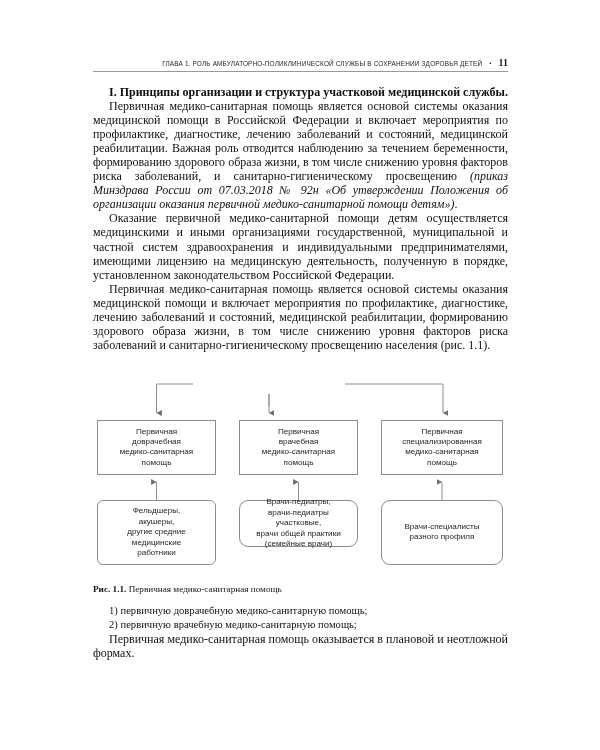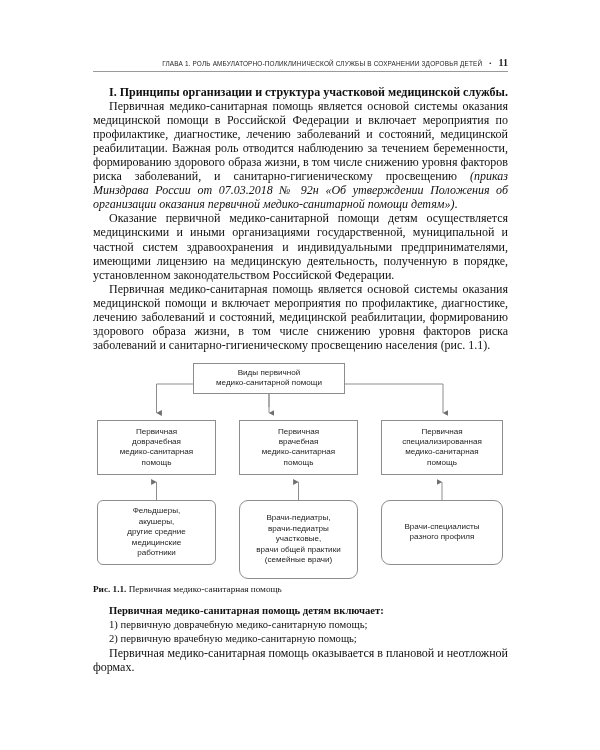--- a/index.html
+++ b/index.html
@@ -117,21 +117,21 @@
   
   #node-root { left: 100px; top: 0px; width: 152px; height: 31px; }
 
   
   #node-mid-0 { left: 4px;   top: 57px; width: 119px; height: 55px; }
   #node-mid-1 { left: 146px; top: 57px; width: 119px; height: 55px; }
   #node-mid-2 { left: 288px; top: 57px; width: 122px; height: 55px; }
 
   
   #node-bot-0 { left: 4px;   top: 137px; width: 119px; height: 65px; border-radius: 6px; }
-  #node-bot-1 { left: 146px; top: 137px; width: 119px; height: 79px; }
+  #node-bot-1 { left: 146px; top: 137px; width: 119px; height: 47px; }
   #node-bot-2 { left: 288px; top: 137px; width: 122px; height: 65px; }
 
   .fig-caption {
     margin-top: 6px;
     text-align: left;
     font-size: 9.2px;
     color: #141414;
   }
   .fig-caption .fig-label { font-weight: bold; }
 
@@ -196,24 +196,20 @@
           <path d="M176,31 L176,50" marker-end="url(#arrowDown)"></path>
 
           <path d="M350,21 L350,50" marker-end="url(#arrowDown)"></path>
 
           <path d="M63.5,137 L63.5,119" marker-end="url(#arrowUp)"></path>
           <path d="M205.5,137 L205.5,119" marker-end="url(#arrowUp)"></path>
           <path d="M349,137 L349,119" marker-end="url(#arrowUp)"></path>
         </g>
       </svg>
 
-      <div class="node" id="node-root">
-        <span class="node-text">Виды первичной
-медико-санитарной помощи</span>
-      </div>
 
       <div class="node" id="node-mid-0">
         <span class="node-text">Первичная
 доврачебная
 медико-санитарная
 помощь</span>
       </div>
       <div class="node" id="node-mid-1">
         <span class="node-text">Первичная
 врачебная
@@ -247,21 +243,20 @@
       </div>
 
     </div>
   </div>
 
   <div class="fig-caption">
     <span class="fig-label">Рис. 1.1.</span><span> Первичная медико-санитарная помощь</span>
   </div>
 
   <div class="after-figure">
-    <div class="list-head">Первичная медико-санитарная помощь детям включает:</div>
     <div class="list-item">1) первичную доврачебную медико-санитарную помощь;</div>
     <div class="list-item">2) первичную врачебную медико-санитарную помощь;</div>
   </div>
 
   <div class="body-text" style="margin-top:0">
     <p>Первичная медико-санитарная помощь оказывается в плановой и неотложной формах.</p>
   </div>
 
 </div>
 

